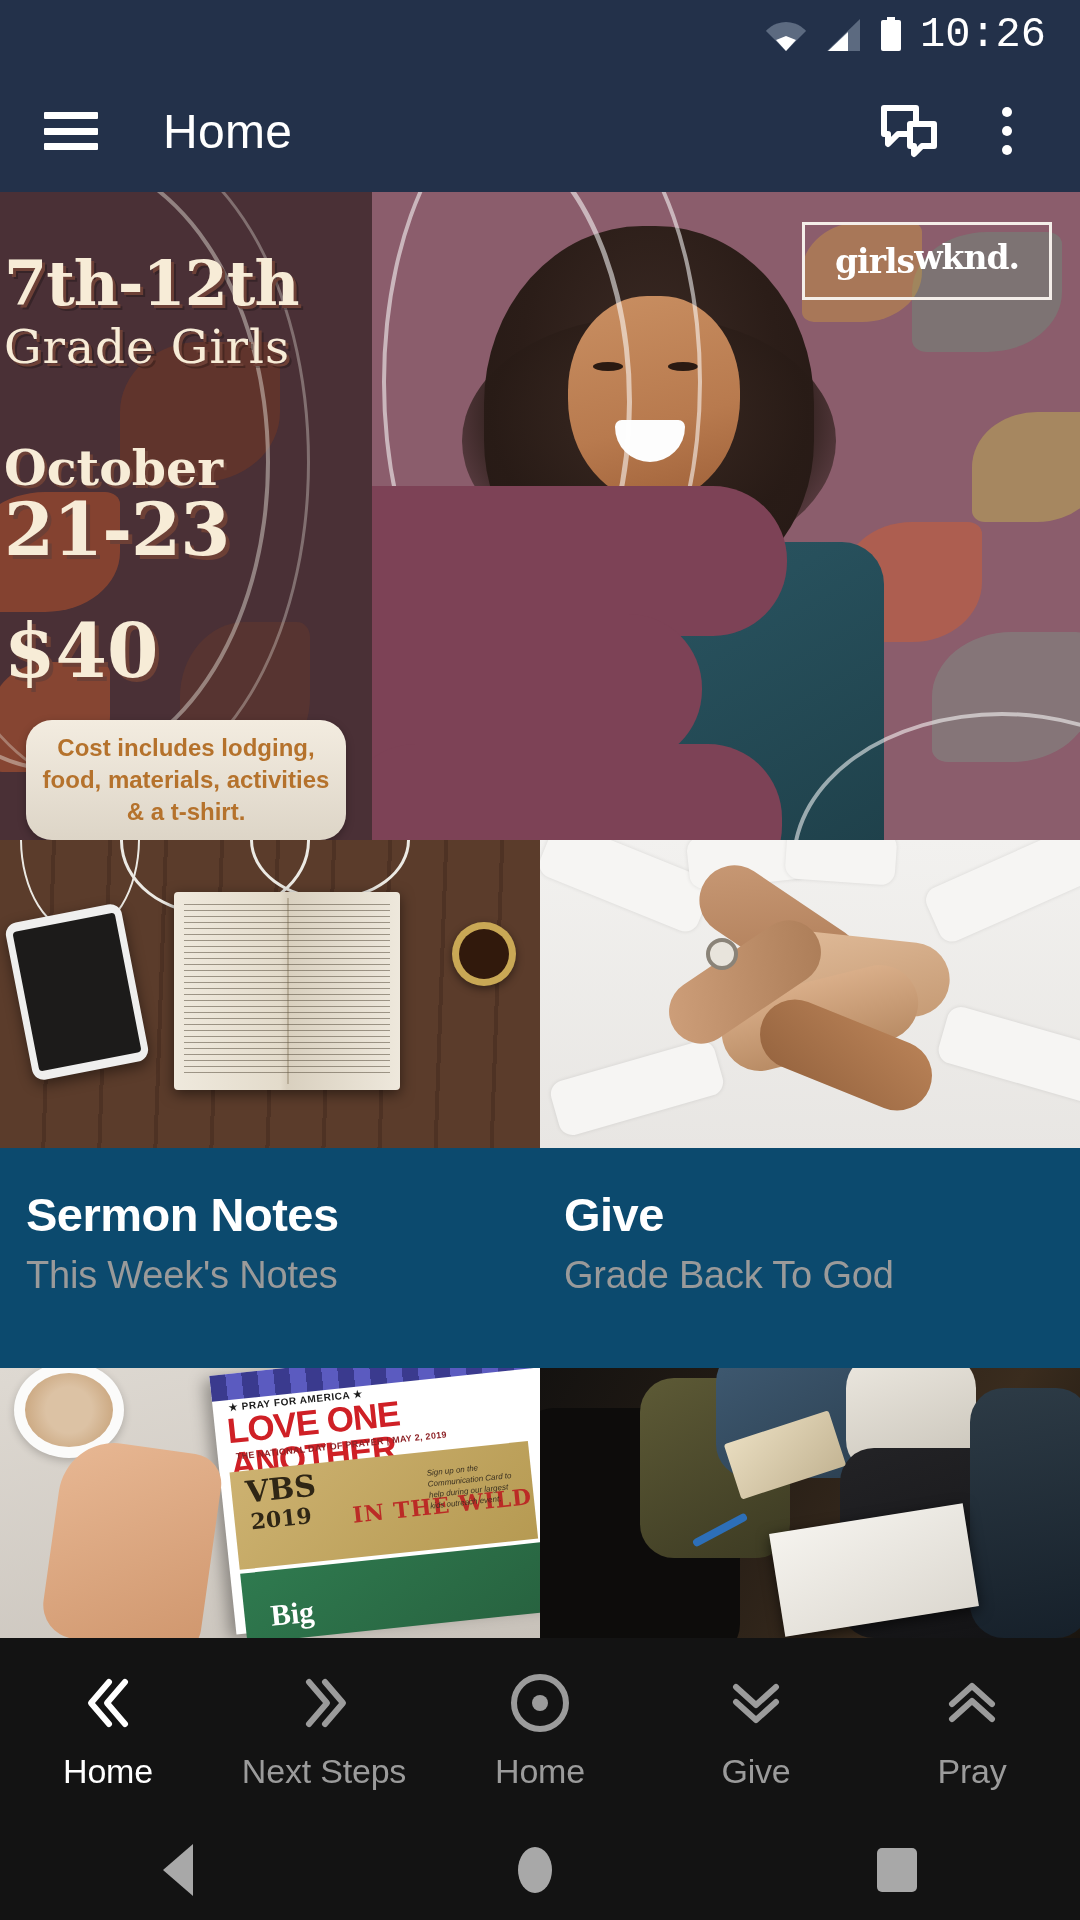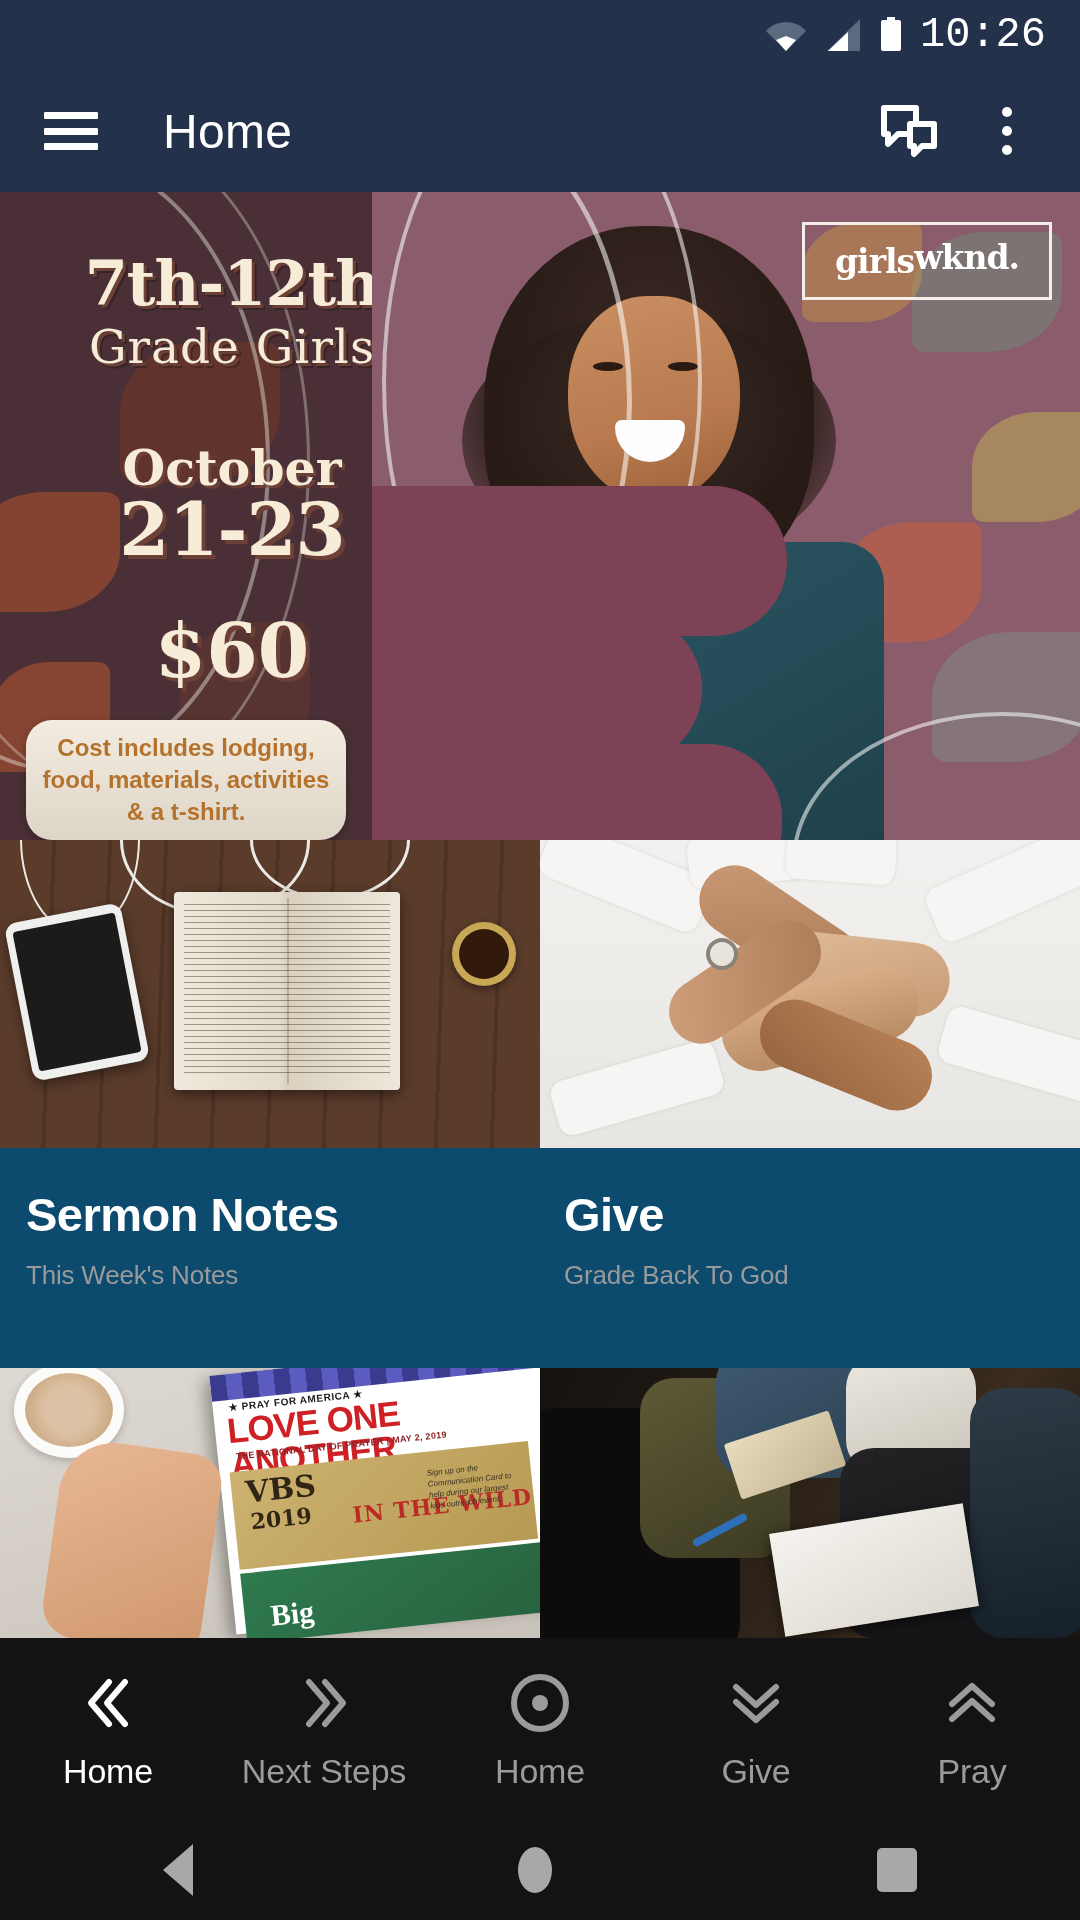--- a/index.html
+++ b/index.html
@@ -39,21 +39,21 @@
     background:#4a3036; overflow:hidden;
   }
   .hero-right {
     position:absolute; left:372px; top:0; width:708px; height:100%;
     background:#8b5d6c; overflow:hidden;
   }
   
   .leaf { position:absolute; border-radius:50% 10% 50% 10%; opacity:.55; }
   .swoosh { position:absolute; border:3px solid rgba(255,255,255,.55); border-radius:50%; background:transparent; }
 
-  .hero-txt { position:absolute; left:12px; width:440px; text-align:center; z-index:6; }
+  .hero-txt { position:absolute; left:4px; width:440px; text-align:left; z-index:6; }
   .grade1 {
     top:60px; color:#f7ecd7; font-family:"DejaVu Serif", serif; font-weight:700;
     font-size:62px; line-height:64px; letter-spacing:-1px;
     text-shadow:3px 3px 0 #6d4036, 5px 5px 0 rgba(0,0,0,.25);
   }
   .grade2 {
     top:130px; color:#f7ecd7; font-family:"DejaVu Serif", serif; font-weight:400;
     font-size:47px; line-height:50px; letter-spacing:1px;
     text-shadow:3px 3px 0 #6d4036, 5px 5px 0 rgba(0,0,0,.25);
   }
@@ -199,21 +199,21 @@
   .img-study { background:linear-gradient(120deg,#141210 0%,#241c15 34%,#3a2c1e 70%,#1a150f 100%); }
   .st-person { position:absolute; border-radius:34px; }
   .st-note { position:absolute; left:236px; top:150px; width:196px; height:104px;
       background:linear-gradient(160deg,#f5f3ee,#dcd8d0); transform:rotate(-9deg); box-shadow:0 4px 14px rgba(0,0,0,.6); }
   .st-book { position:absolute; left:190px; top:58px; width:110px; height:58px;
       background:linear-gradient(150deg,#e8dcbf,#c4b594); transform:rotate(-18deg); border-radius:3px; }
 
   
   .cardtext { background:#0c4a6e; height:220px; padding:42px 0 0 26px; }
   .card-title { color:#ffffff; font-size:47px; font-weight:700; line-height:50px; letter-spacing:-0.5px; }
-  .card-sub { color:#9a9a9a; font-size:26px; font-weight:400; line-height:42px; margin-top:14px; letter-spacing:-0.2px; }
+  .card-sub { color:#9a9a9a; font-size:38px; font-weight:400; line-height:42px; margin-top:14px; letter-spacing:-0.2px; }
 
   
   .bottomnav {
     position:absolute; left:0; bottom:100px; width:1080px; height:180px;
     background:#131313; display:flex; align-items:center;
   }
   .navitem { flex:1; display:flex; flex-direction:column; align-items:center; justify-content:center; gap:20px; cursor:pointer; }
   .nav-ico { height:62px; display:flex; align-items:center; justify-content:center; }
   .nav-label { font-size:34px; line-height:34px; color:#9b9b9b; letter-spacing:-0.2px; }
   .navitem.active .nav-label { color:#ffffff; }
@@ -280,21 +280,21 @@
       <div class="leaf" style="left:120px;top:150px;width:160px;height:140px;background:#7d3a22;opacity:.45;"></div>
       <div class="leaf" style="left:180px;top:430px;width:130px;height:150px;background:#6b3d2a;opacity:.4;"></div>
       <div class="leaf" style="left:-10px;top:470px;width:120px;height:110px;background:#c25a2e;opacity:.5;"></div>
       <div class="swoosh" style="left:-150px;top:-40px;width:420px;height:620px;border-color:rgba(233,228,220,.45);border-width:4px;"></div>
       <div class="swoosh" style="left:-90px;top:-60px;width:400px;height:660px;border-color:rgba(233,228,220,.35);border-width:3px;"></div>
 
       <div class="hero-txt grade1">7th-12th</div>
       <div class="hero-txt grade2">Grade Girls</div>
       <div class="hero-txt month">October</div>
       <div class="hero-txt days">21-23</div>
-      <div class="hero-txt price">$60</div>
+      <div class="hero-txt price">$40</div>
       <div class="costbox">Cost includes lodging, food, materials, activities &amp; a t-shirt.</div>
     </div>
 
     <div class="hero-right">
       <div class="girl-wrap">
         <div class="leaf" style="left:540px;top:40px;width:150px;height:120px;background:#6f8a7a;opacity:.5;"></div>
         <div class="leaf" style="left:600px;top:220px;width:130px;height:110px;background:#c2b253;opacity:.5;"></div>
         <div class="leaf" style="left:470px;top:330px;width:140px;height:120px;background:#d8602f;opacity:.45;"></div>
         <div class="leaf" style="left:560px;top:440px;width:160px;height:130px;background:#7d9b8c;opacity:.4;"></div>
         <div class="leaf" style="left:430px;top:30px;width:120px;height:100px;background:#d4a13c;opacity:.4;"></div>

